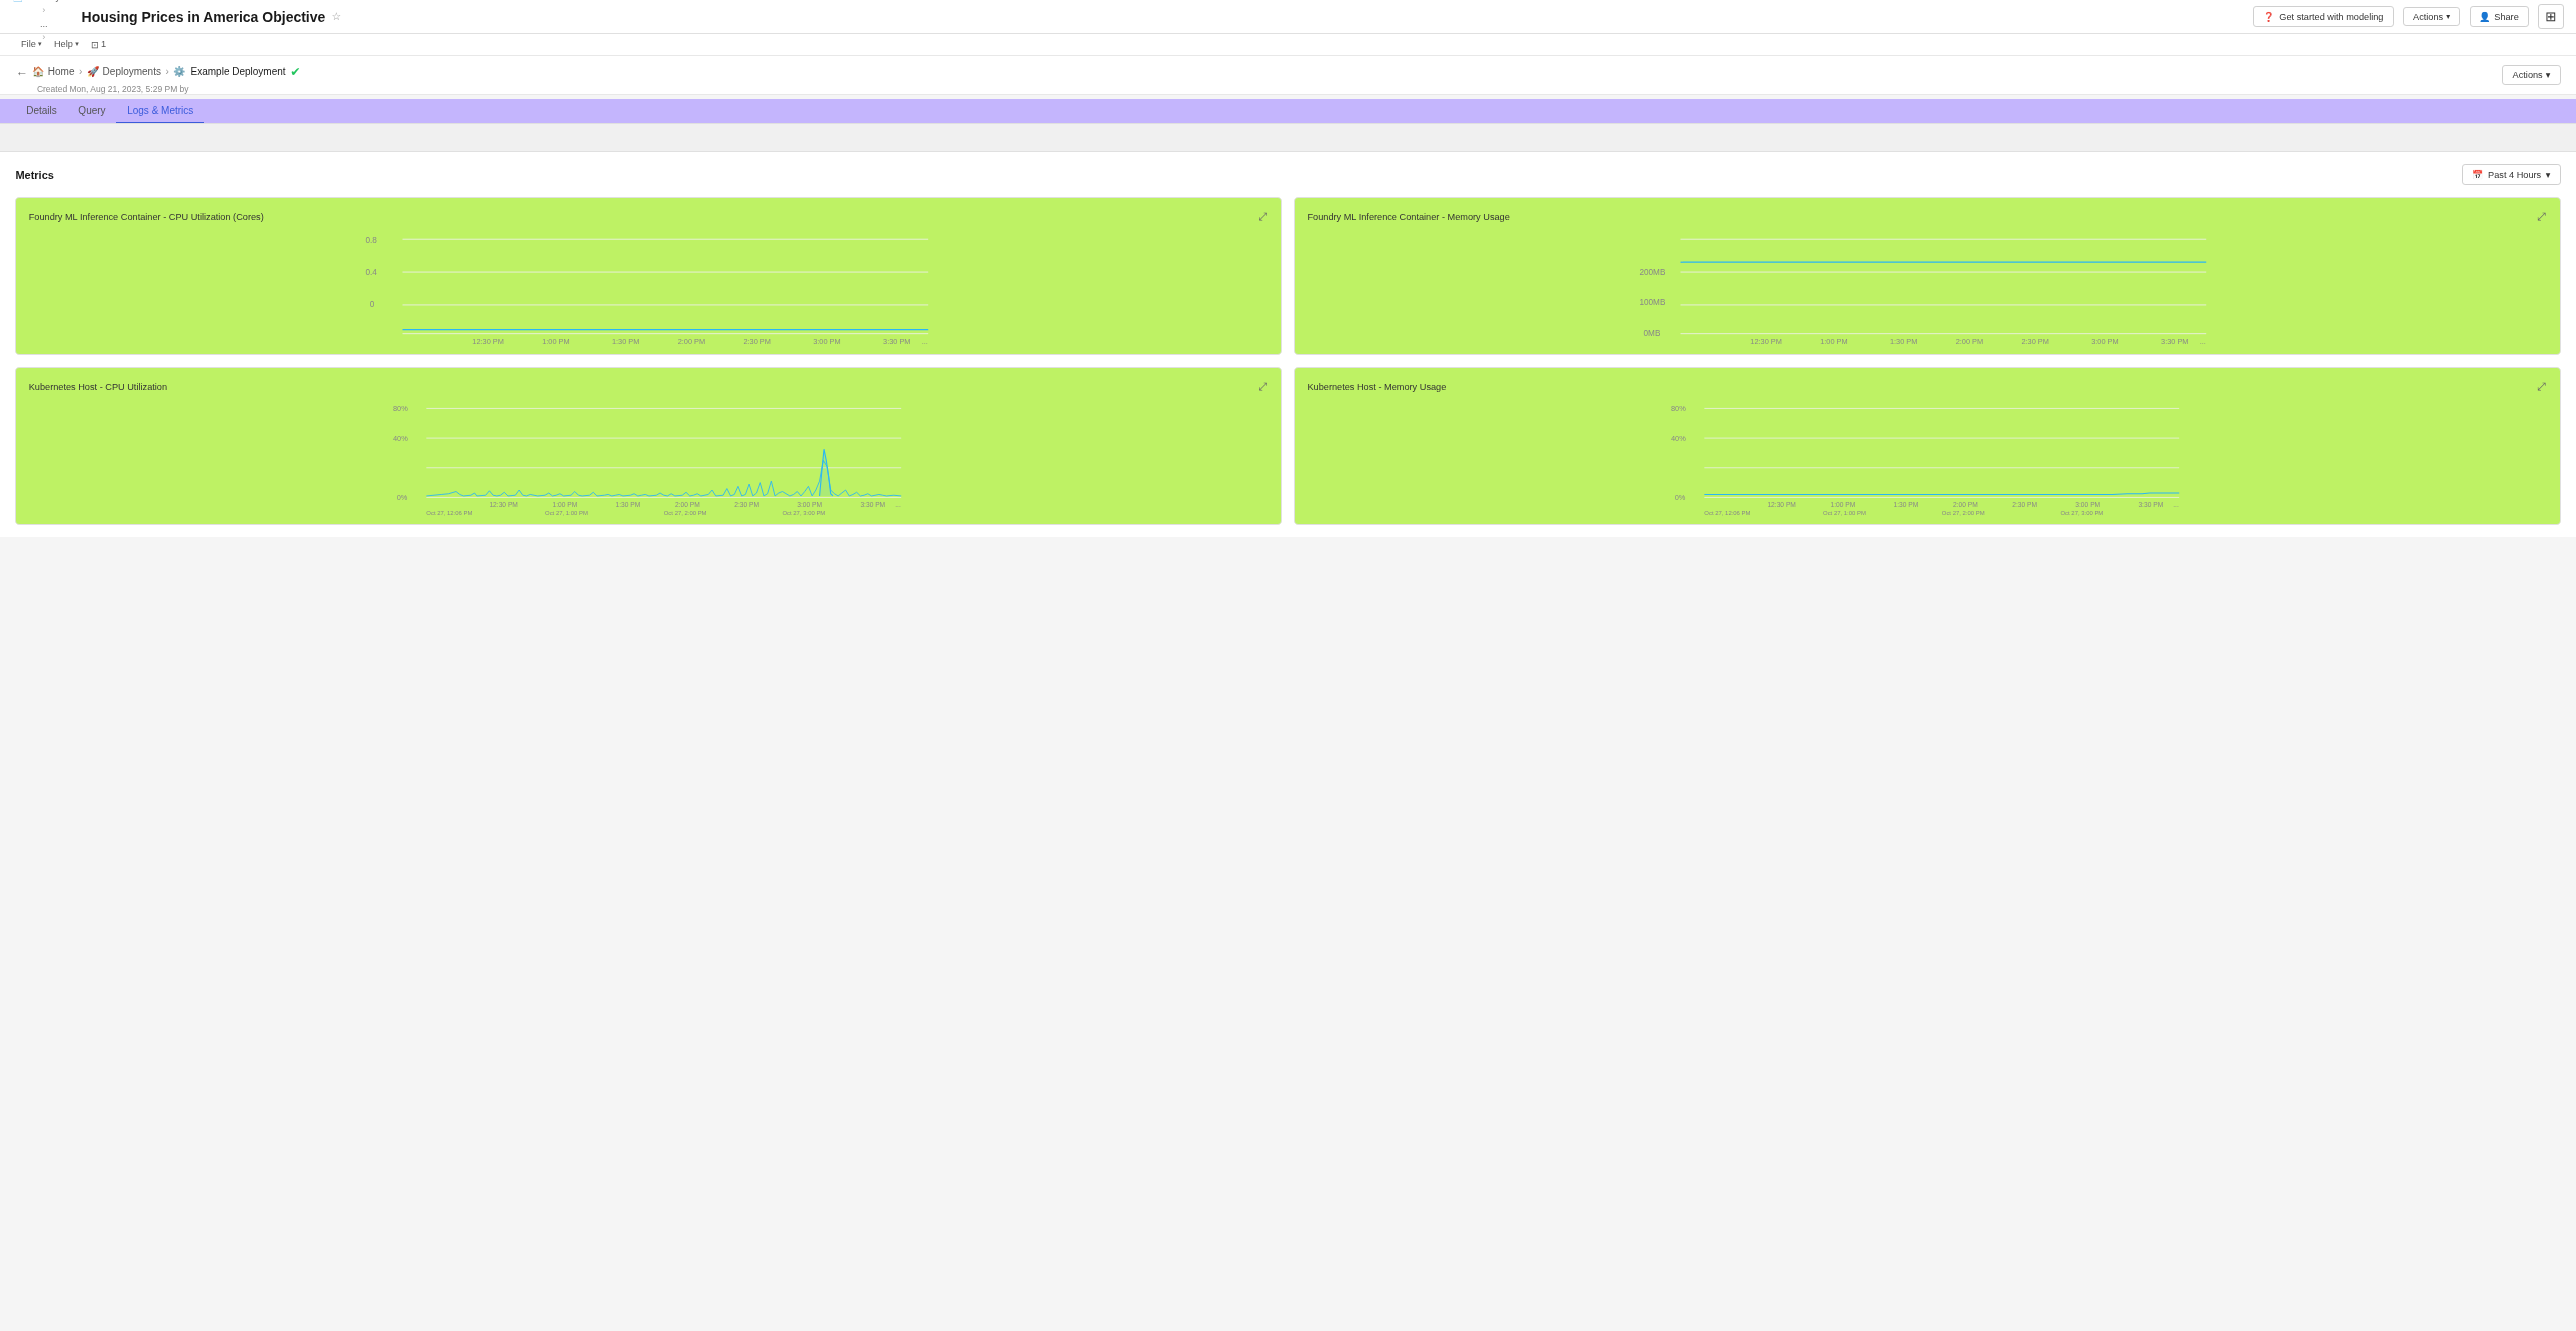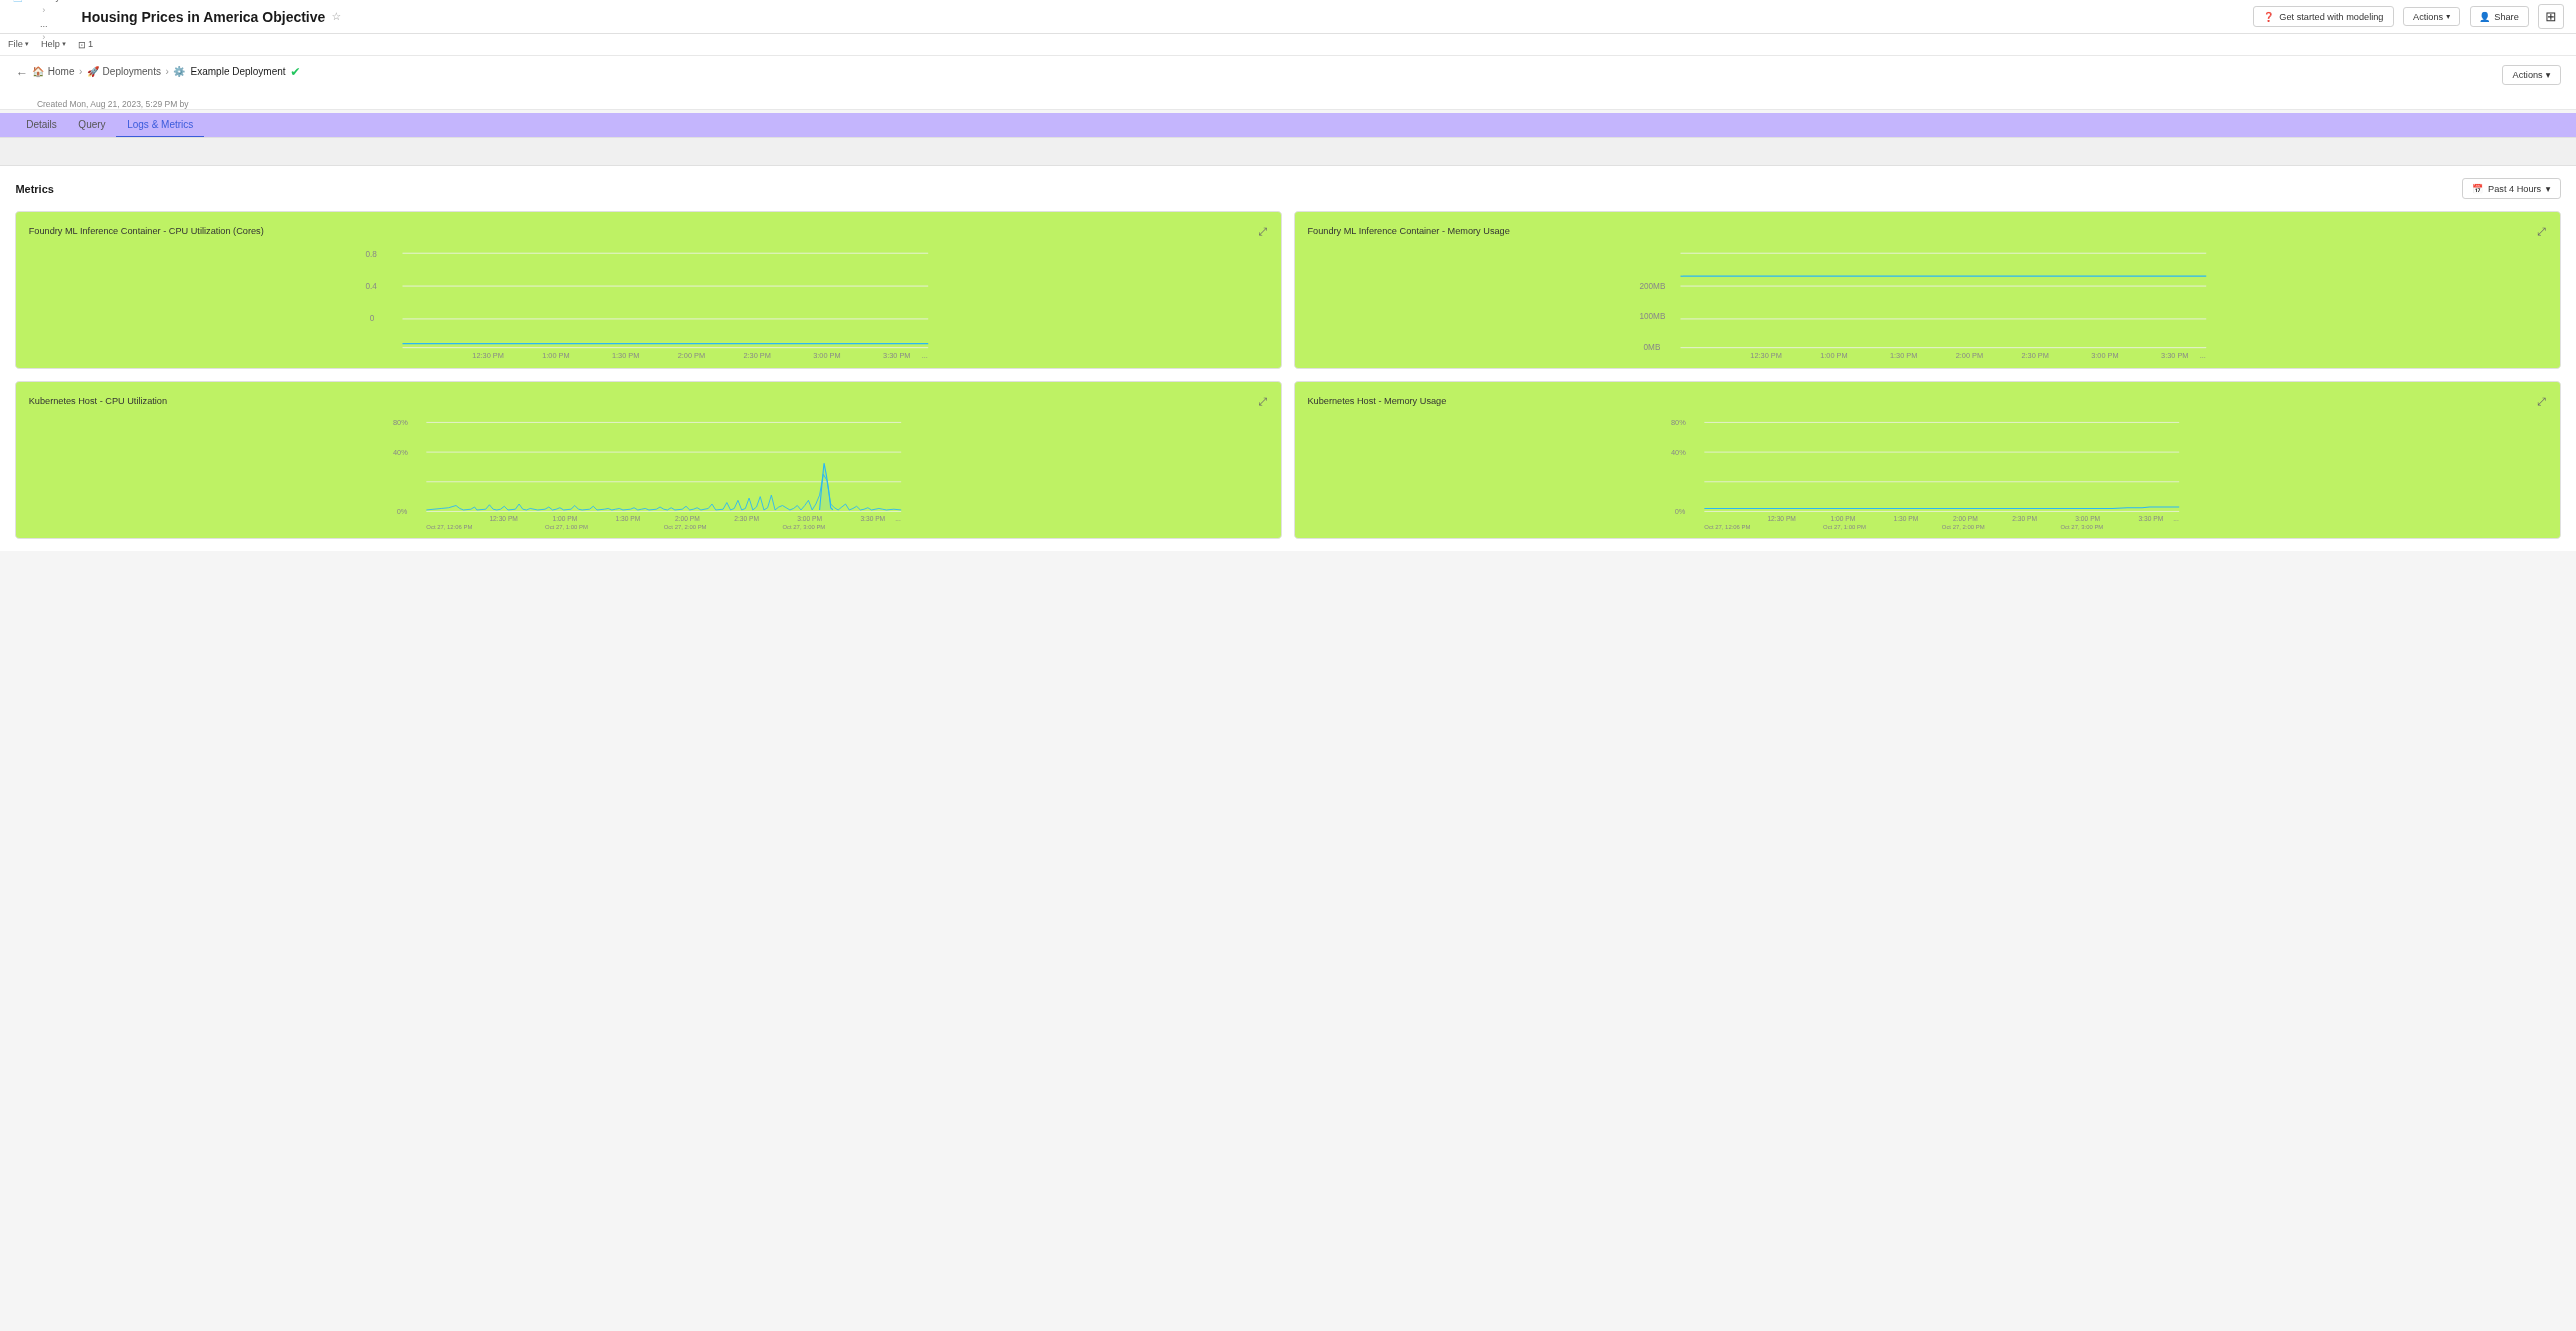--- a/index.html
+++ b/index.html
@@ -11,33 +11,33 @@
     .top-bar-title { font-size: 14px; font-weight: 700; color: #1a1a1a; }
     .breadcrumb-small { display: flex; align-items: center; gap: 3.1px; color: #666; font-size: 9.2px; flex-direction: column; }
     .breadcrumb-small span { color: #666; }
     .star-icon { color: #999; font-size: 10.8px; cursor: pointer; }
     .top-bar-right { display: flex; align-items: center; gap: 9.2px; }
     .btn-modeling { display: flex; align-items: center; gap: 4.6px; background: #fff; border: 0.8px solid #d0d0d0; border-radius: 3.1px; padding: 3.8px 9.2px; font-size: 9.2px; cursor: pointer; color: #333; }
     .btn-actions { display: flex; align-items: center; gap: 3.1px; background: #fff; border: 0.8px solid #d0d0d0; border-radius: 3.1px; padding: 3.8px 9.2px; font-size: 9.2px; cursor: pointer; color: #333; }
     .btn-share { display: flex; align-items: center; gap: 3.1px; background: #fff; border: 0.8px solid #d0d0d0; border-radius: 3.1px; padding: 3.8px 9.2px; font-size: 9.2px; cursor: pointer; color: #333; }
     .btn-grid { background: #fff; border: 0.8px solid #d0d0d0; border-radius: 3.1px; padding: 3.8px 6.2px; cursor: pointer; color: #333; }
 
-    .file-bar { display: flex; align-items: center; gap: 12.3px; background: #fff; border-bottom: 0.8px solid #e8e8e8; padding: 0 8px; height: 21.5px; font-size: 9.2px; color: #555; }
+    .file-bar { display: flex; align-items: center; gap: 12.3px; background: #fff; border-bottom: 0.8px solid #e8e8e8; padding: 0 21px; height: 21.5px; font-size: 9.2px; color: #555; }
     .file-bar-item { cursor: pointer; display: flex; align-items: center; gap: 2.3px; }
 
     
     .breadcrumb-nav { display: flex; align-items: flex-start; justify-content: space-between; background: #fff; padding: 9.2px 15.4px 0 15.4px; border-bottom: 0.8px solid #e8e8e8; }
     .breadcrumb-nav-left { display: flex; flex-direction: column; }
     .breadcrumb-row { display: flex; align-items: center; gap: 4.6px; font-size: 10px; }
     .back-btn { cursor: pointer; color: #666; background: none; border: none; font-size: 12.3px; padding: 0; }
     .bc-item { color: #555; cursor: pointer; display: flex; align-items: center; gap: 3.1px; }
     .bc-sep { color: #999; }
     .bc-current { color: #1a1a1a; font-weight: 500; display: flex; align-items: center; gap: 4.6px; }
     .check-icon { color: #22c55e; font-size: 12.3px; }
-    .created-text { font-size: 8.5px; color: #888; margin-top: 20px; padding-left: 21.5px; }
+    .created-text { font-size: 8.5px; color: #888; margin-top: 5px; padding-left: 21.5px; }
     .actions-btn-right { display: flex; align-items: center; gap: 3.1px; background: #fff; border: 0.8px solid #d0d0d0; border-radius: 3.1px; padding: 3.8px 9.2px; font-size: 9.2px; cursor: pointer; color: #333; }
 
     
     .tabs-bar { display: flex; align-items: center; background: #c4b5fd; padding: 0 15.4px; border-bottom: 0.8px solid #e0e0e0; margin-top: 3.1px; }
     .tab { padding: 6.2px 10.8px; font-size: 10px; cursor: pointer; color: #555; border-bottom: 1.5px solid transparent; }
     .tab.active { color: #3b5bdb; border-bottom: 1.5px solid #3b5bdb; font-weight: 500; }
     .gray-section { background: #f0f0f0; height: 28px; border-bottom: 0.8px solid #e0e0e0; }
 
     
     .metrics-section { background: #fff; margin: 0; padding: 12.3px 15.4px; }

